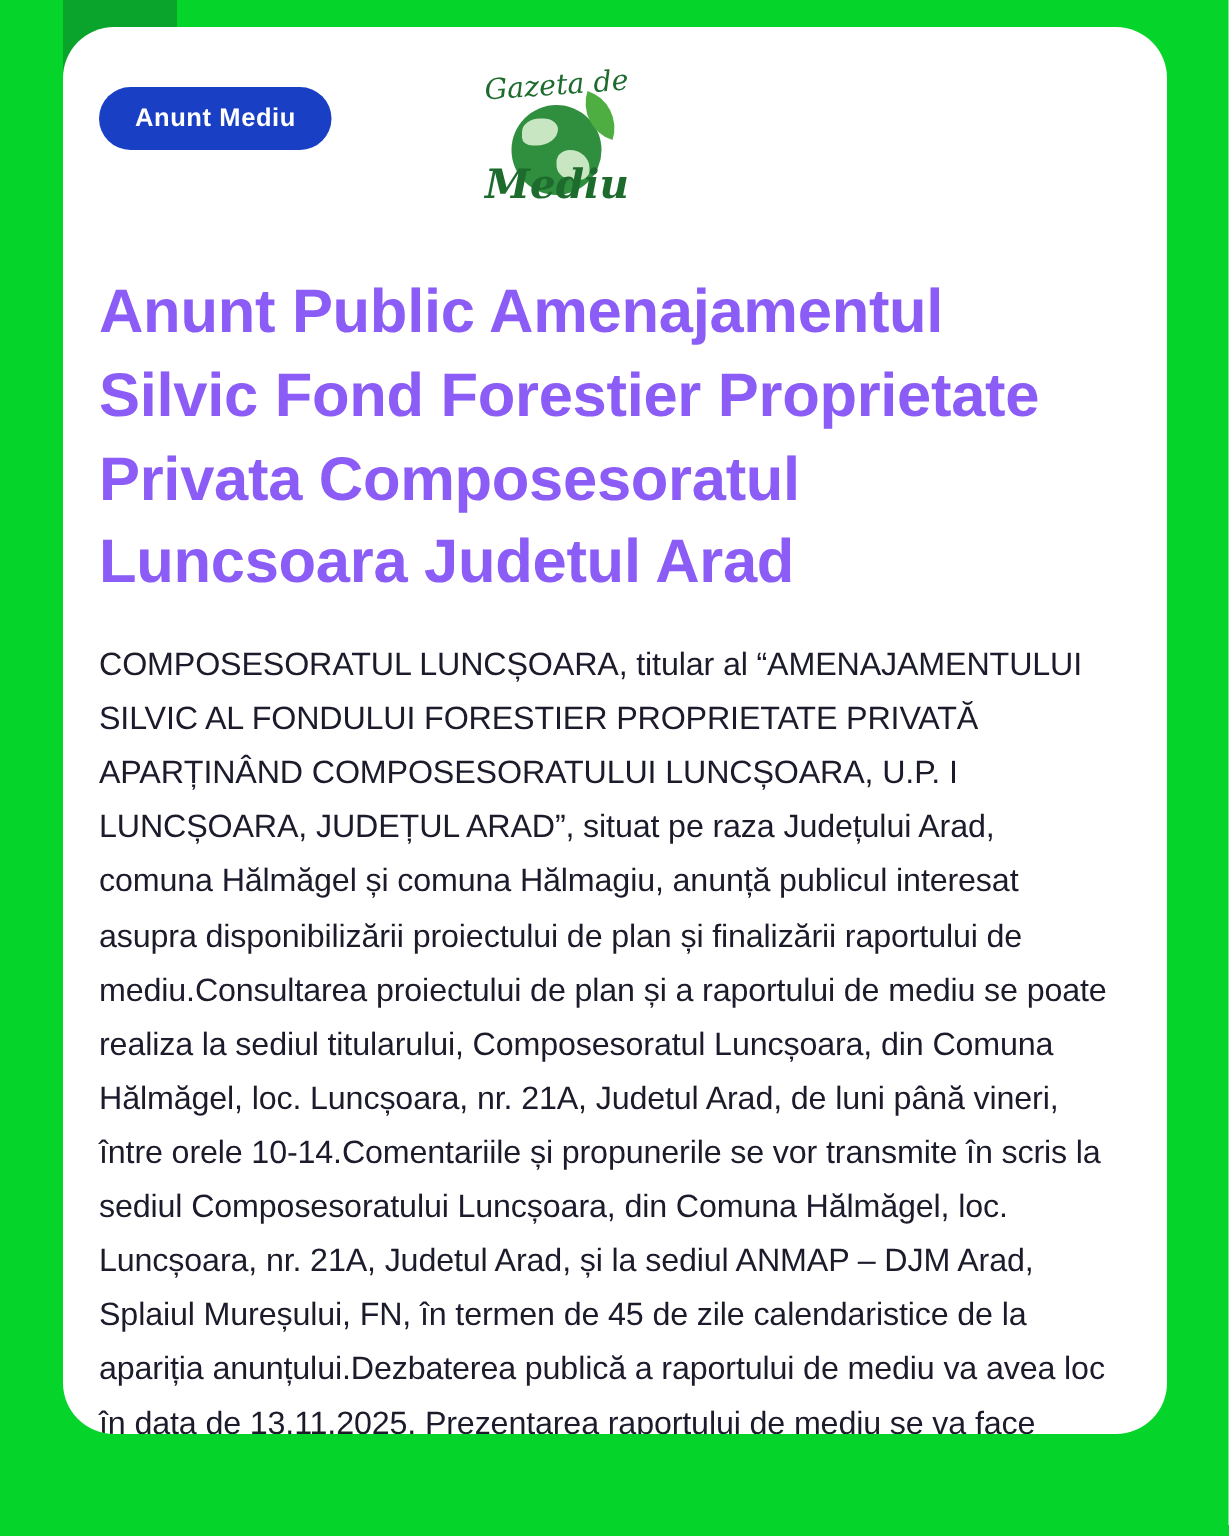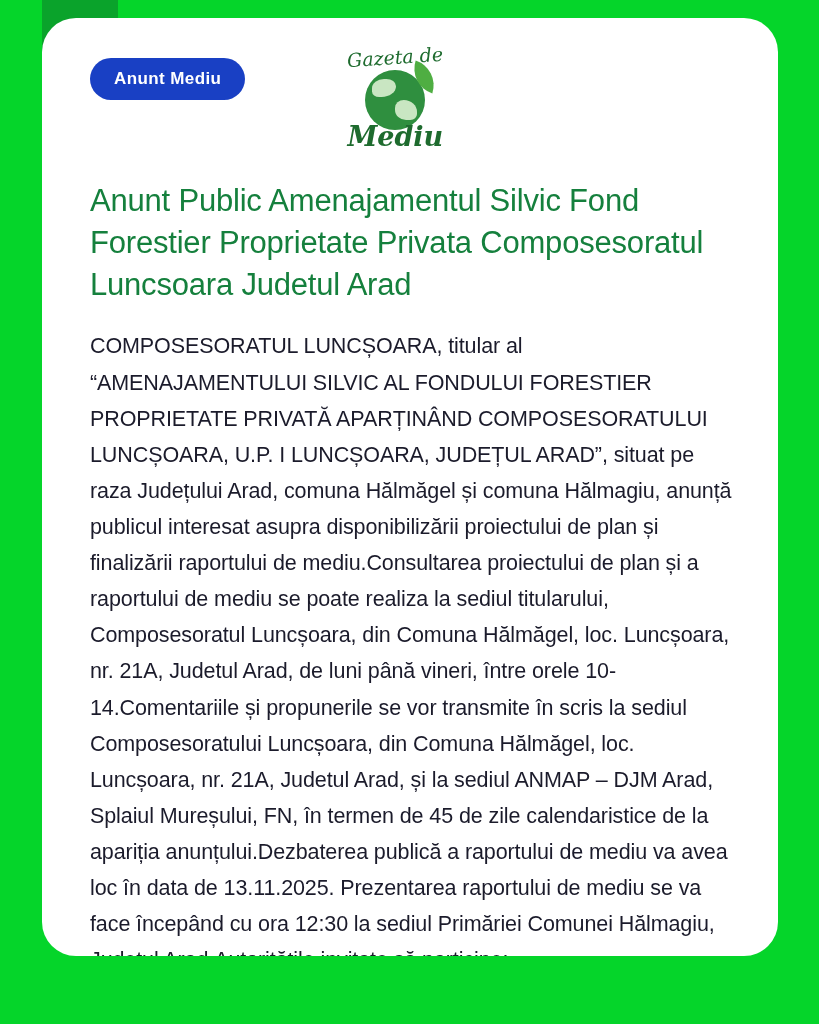--- a/index.html
+++ b/index.html
@@ -32,21 +32,21 @@
     position: absolute;
     left: 42px;
     top: 18px;
     width: 736px;
     height: 938px;
     background: #ffffff;
     border-radius: 34px;
     overflow: hidden;
   }
   #card-inner {
-    padding: 26px 40px 0 48px;
+    padding: 26px 40px 0 24px;
     position: relative;
     height: 100%;
   }
   .top-row {
     display: flex;
     align-items: flex-start;
     justify-content: flex-start;
     height: 118px;
   }
   #badge {
@@ -105,33 +105,33 @@
   #logo .logo-leaf {
     position: absolute;
     top: 18px; left: 86px;
     width: 26px; height: 26px;
     background: #4fae42;
     border-radius: 0 100% 0 100%;
     transform: rotate(18deg);
   }
   #logo .logo-bottom {
     position: absolute;
-    top: 75px; left: 0; width: 140px;
+    top: 62px; left: 0; width: 140px;
     text-align: center;
     font-family: "DejaVu Serif", serif;
     font-style: italic;
     font-weight: bold;
     font-size: 27px;
     color: #1e6b2e;
   }
   #title {
     margin-top: 18px;
-    color: #15803d;
-    font-size: 31px;
-    font-weight: normal;
+    color: #8b5cf6;
+    font-size: 41px;
+    font-weight: bold;
     line-height: 1.36;
     letter-spacing: -0.2px;
   }
   #body-text {
     margin-top: 22px;
     color: #1b1b2b;
     font-size: 21.5px;
     line-height: 1.68;
     letter-spacing: -0.1px;
     white-space: pre-wrap;

